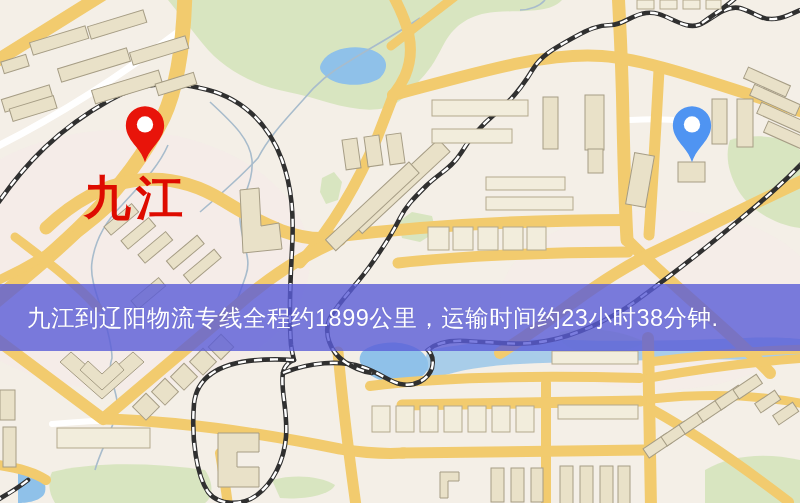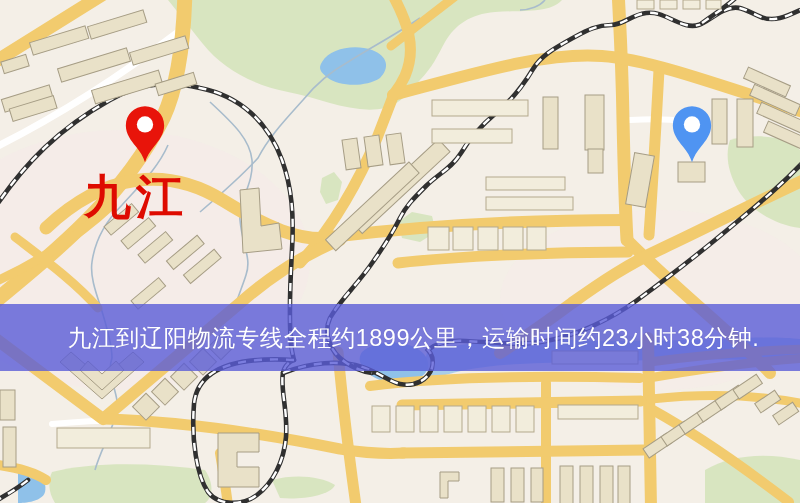--- a/index.html
+++ b/index.html
@@ -12,35 +12,35 @@
   .road-w{fill:none;stroke:#ffffff;stroke-linecap:round;stroke-linejoin:round;}
   .rail-base{fill:none;stroke:#303030;stroke-width:4.6;stroke-linecap:round;}
   .rail-dash{fill:none;stroke:#ffffff;stroke-width:2.4;stroke-dasharray:8 8;stroke-linecap:butt;}
   .b{fill:#e9e1c8;stroke:#a69d85;stroke-width:1;}
   .b2{fill:#f2eddc;stroke:#b3a98d;stroke-width:1;}
   .park{fill:#d8e5c0;stroke:none;}
   .water{fill:#8fc1e9;stroke:none;}
   .stream{fill:none;stroke:#a8bccc;stroke-width:1.6;}
 
   
-  .banner{position:absolute;left:0;top:304px;width:800px;height:67px;
-          background:rgba(90,92,215,0.80);display:flex;align-items:center;justify-content:center;}
+  .banner{position:absolute;left:0;top:284px;width:800px;height:67px;
+          background:rgba(90,92,215,0.80);display:flex;align-items:center;}
   .banner-text{color:#fff;font-size:23.5px;letter-spacing:.5px;padding-left:27px;
                white-space:nowrap;text-shadow:0 0 1px rgba(60,60,160,.4);}
 
   
   .pin{position:absolute;width:46px;height:62px;}
   .pin svg{position:static;width:100%;height:100%;}
   .pin-origin{left:122px;top:104px;}
   .pin-dest{left:669px;top:104px;}
 
   
   .city-label{position:absolute;font-weight:bold;white-space:nowrap;line-height:1;}
   .label-origin{left:84px;top:174px;font-size:47px;letter-spacing:5px;color:#de0b00;
-                font-family:Liberation Serif, serif;}
+                font-family:Liberation Sans, sans-serif;}
   .label-dest{left:638px;top:177px;font-size:47px;letter-spacing:3px;color:#1c13f2;
               font-family:"Liberation Sans","DejaVu Sans",sans-serif;}
 </style>
 </head>
 <body>
 
 <div id="stage">
 
   <svg width="800" height="503" viewBox="0 0 800 503">
     <defs>

